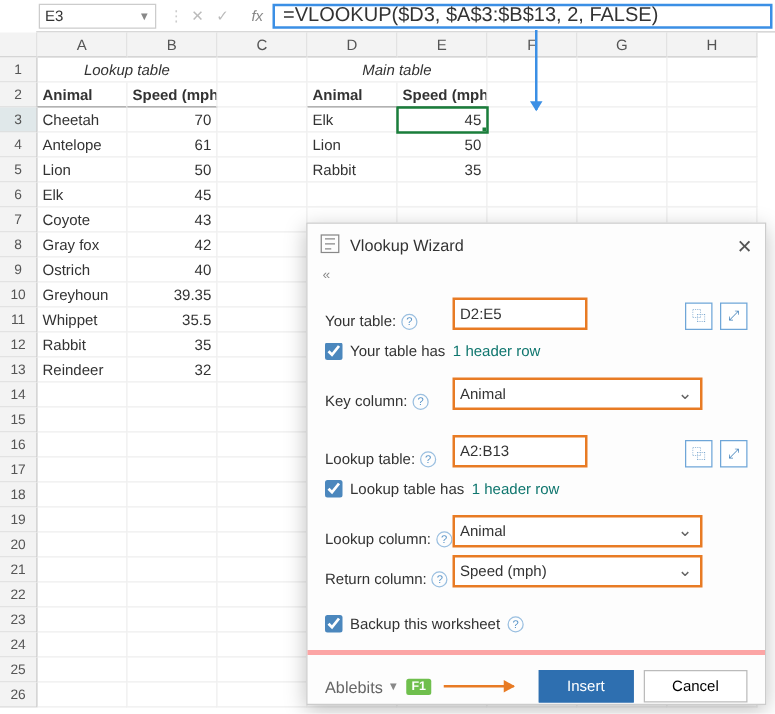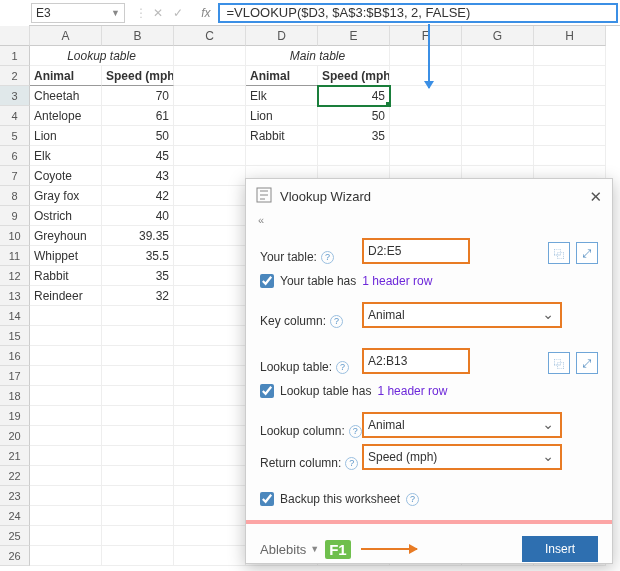--- a/index.html
+++ b/index.html
@@ -5,21 +5,21 @@
 * { box-sizing: border-box; margin: 0; padding: 0; }
 body { font-family: 'Segoe UI', Tahoma, sans-serif; font-size: 12px; background: #fff; color: #333; position: relative; width: 620px; height: 571px; overflow: hidden; }
 
 
 .formula-bar { display: flex; align-items: center; height: 26px; border-bottom: 1px solid #ccc; background: #fff; margin-left: 29px; }
 .name-box { width: 94px; height: 20px; border: 1px solid #ccc; margin: 0 4px 0 2px; display: flex; align-items: center; padding: 0 4px; font-size: 12px; }
 .name-box .dd { margin-left: auto; color: #888; font-size: 9px; }
 .fb-sep { color: #ccc; margin: 0 6px; }
 .fb-icons { display: flex; gap: 10px; color: #bbb; font-size: 12px; align-items: center; }
 .fb-fx { font-style: italic; color: #888; margin-left: 8px; }
-.formula-input { flex: 1; height: 20px; border: 2px solid #3b8fe5; margin: 0 2px 0 8px; padding: 0 6px; display: flex; align-items: center; font-size: 13px; position: relative; }
+.formula-input { flex: 1; height: 20px; border: 2px solid #3b8fe5; margin: 0 2px 0 8px; padding: 0 6px; display: flex; align-items: center; font-size: 16px; position: relative; }
 
 
 .grid { display: grid; grid-template-columns: 30px repeat(8, 72px); }
 .hdr { background: #f3f3f3; border-right: 1px solid #ddd; border-bottom: 1px solid #ccc; text-align: center; height: 20px; line-height: 20px; color: #555; font-size: 12px; }
 .rhdr { background: #f3f3f3; border-right: 1px solid #ccc; border-bottom: 1px solid #ddd; text-align: center; color: #555; font-size: 11px; display:flex; align-items:center; justify-content:center;}
 .rhdr.active { background: #e0e8ea; }
 .cell { border-right: 1px solid #eee; border-bottom: 1px solid #eee; height: 20px; padding: 0 4px; display: flex; align-items: center; font-size: 12px; overflow: hidden; white-space: nowrap; }
 .cell.r { justify-content: flex-end; }
 .cell.c { justify-content: center; }
 .cell.b { font-weight: 600; }
@@ -44,25 +44,25 @@
 .wz-label { width: 102px; color: #333; font-size: 12px; display:flex; align-items:center; gap:4px;}
 .help { display:inline-flex; width:13px; height:13px; border:1px solid #9abfe0; border-radius:50%; color:#5c96c9; font-size:9px; align-items:center; justify-content:center; }
 .wz-input { border: 2px solid #e87b24; height: 26px; padding: 0 4px; font-size: 12px; display:flex; align-items:center; background:#fff; }
 .wz-input.ref { width: 108px; }
 .wz-input.sel { width: 200px; position:relative; }
 .wz-input.sel::after { content:'⌄'; position:absolute; right:6px; color:#666; font-size:14px; top:2px; }
 .ref-btns { display:flex; gap:6px; margin-left:auto; }
 .ref-btn { width:22px; height:22px; border:1px solid #6fa6d8; display:flex; align-items:center; justify-content:center; color:#4b87bd; font-size:11px; background:#fff; }
 .wz-check { display:flex; align-items:center; gap:6px; font-size:12px; margin-bottom:14px; color:#333; }
 .wz-check input { width:14px; height:14px; accent-color:#4b87bd; }
-.wz-check a { color:#6d28d9; text-decoration:none; }
+.wz-check a { color:#0f766e; text-decoration:none; }
 .wz-foot { display:flex; align-items:center; padding: 12px 14px; border-top:4px solid #fca5a5; margin-top:8px; }
 .brand { font-size:13px; color:#666; display:flex; align-items:center; gap:4px;}
 .brand .dd2 { font-size:9px; color:#888; }
-.f1 { margin-left:6px; background:#6fbf4d; color:#fff; font-size:15px; padding:1px 4px; border-radius:2px; font-weight:600;}
+.f1 { margin-left:6px; background:#6fbf4d; color:#fff; font-size:10px; padding:1px 4px; border-radius:2px; font-weight:600;}
 .foot-arrow { position: relative; width: 56px; height: 2px; background:#e87b24; margin:0 6px 0 10px; }
 .foot-arrow::after { content:''; position:absolute; right:-1px; top:-4px; border-left:9px solid #e87b24; border-top:5px solid transparent; border-bottom:5px solid transparent; }
 .btn { height:26px; padding:0 22px; border:1px solid #bbb; background:#fff; font-size:12px; cursor:pointer; }
 .btn.primary { background:#2e6fb0; color:#fff; border-color:#2e6fb0; }
 .btns { margin-left:auto; display:flex; gap:8px; }
 </style>
 </head>
 <body>
 
 <div class="formula-bar">
@@ -420,15 +420,16 @@
 
   <div class="wz-foot">
     <div class="brand">
       <span>Ablebits</span>
       <span class="dd2">▼</span>
     </div>
     <span class="f1">F1</span>
     <div class="foot-arrow"></div>
     <div class="btns">
       <button class="btn primary">Insert</button>
+      <button class="btn">Cancel</button>
     </div>
   </div>
 </div>
 
 </body></html>

